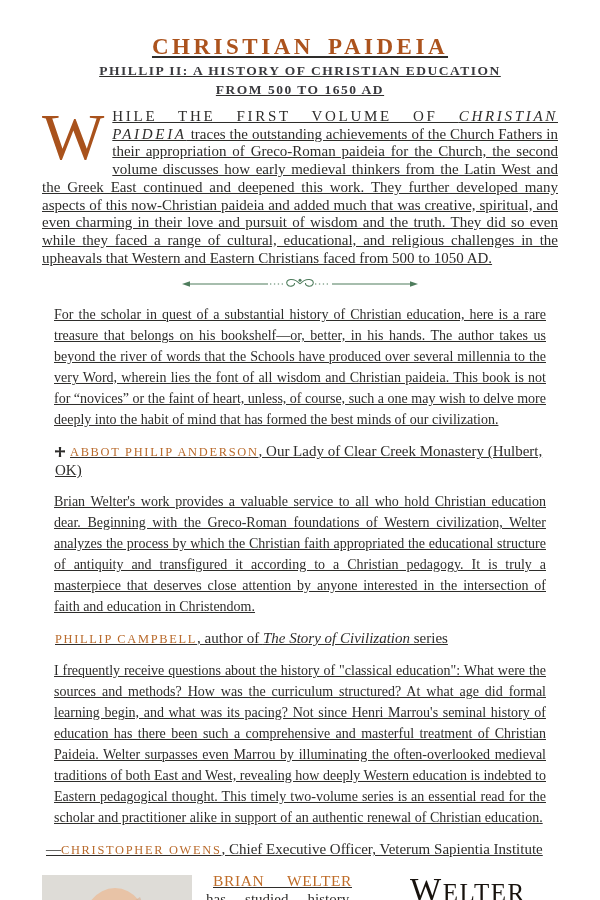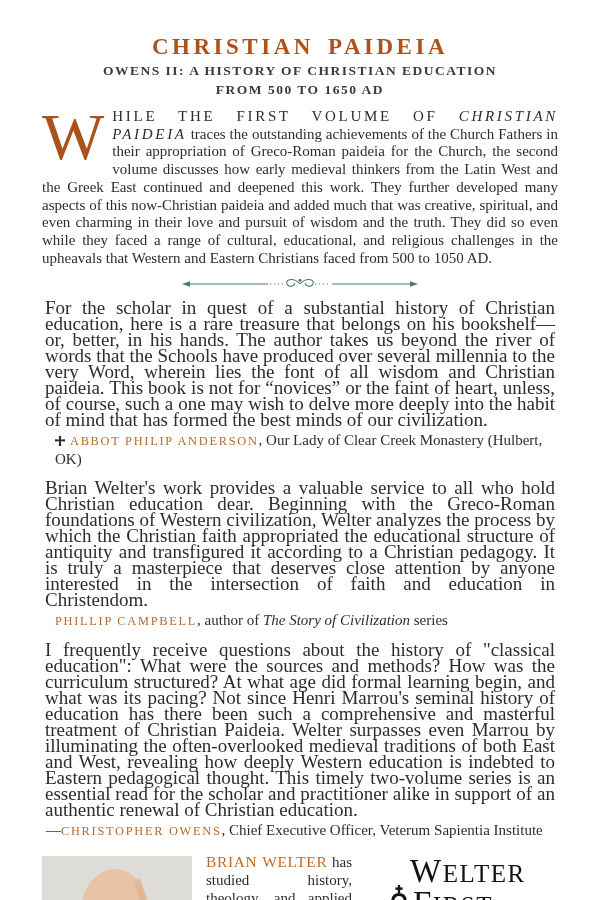--- a/index.html
+++ b/index.html
@@ -1,44 +1,44 @@
 <!DOCTYPE html>
 <html><head>
 <meta charset="utf-8">
 <style>
   html,body{margin:0;padding:0;background:#ffffff;}
   body{width:600px;height:900px;font-family:"Liberation Serif",serif;color:#2e2d2b;}
-  .page{position:relative;width:600px;height:900px;box-sizing:border-box;padding:34px 42px 0 42px;overflow:hidden;background:#fff;}
+  .page{position:relative;width:600px;height:900px;box-sizing:border-box;padding:34px 42px 0 42px;overflow:hidden;background:#fff;text-decoration:underline;}
 
   
   .title{margin:0;text-align:center;color:#ac531d;font-size:23px;font-weight:700;letter-spacing:3.5px;word-spacing:5px;}
   .subtitle{text-align:center;font-size:13.5px;font-weight:700;letter-spacing:1.5px;color:#3a3a3e;margin-top:3px;}
 
   
   .intro{margin:10px 0 0 0;text-align:justify;font-size:15px;line-height:17.7px;}
   .dropcap{float:left;font-size:66px;line-height:50px;color:#a9521c;margin:4px 8px 0 0;}
   .lede{font-size:15px;letter-spacing:2.7px;}
   .lede-it{font-style:italic;}
 
   
   .divider{clear:both;text-align:center;margin:9px 0 8px 0;line-height:0;}
 
   
   .endorse{margin:0 0 12px 0;}
-  .endorse p{margin:3px;text-align:justify;font-size:19px;line-height:16px;}
+  .endorse p{margin:12px;text-align:justify;font-size:14px;line-height:21px;}
   .attr{margin:1px 0 0 13px;font-size:15px;line-height:18px;text-align:left;}
   .attr-name{color:#b96a2b;font-size:12.4px;letter-spacing:1.7px;}
   .cross{vertical-align:-1px;margin-right:5px;}
   .it{font-style:italic;}
 
   
   .author-row{display:flex;margin-top:13px;}
   .bio{width:352px;text-align:justify;font-size:15px;line-height:17.6px;}
   .photo{float:left;width:150px;height:138px;margin:3px 14px 2px 0;}
-  .bio-name{color:#bf6c28;letter-spacing:0.6px;font-size:15.5px;}
+  .bio-name{color:#bf6c28;letter-spacing:0.6px;font-size:15.5px;margin-left:7px;}
 
   .right-col{width:170px;margin-left:36px;padding-top:2px;}
   .logo{color:#17120d;line-height:1;}
   .logo-line1{display:block;font-size:25px;letter-spacing:1.5px;margin-left:22px;}
   .logo-line1::first-letter{font-size:33px;}
   .logo-row2{display:flex;align-items:flex-end;margin-top:-4px;}
   .logo-line2{display:block;font-size:25px;letter-spacing:1.5px;margin-left:3px;}
   .logo-line2::first-letter{font-size:33px;}
 
   .isbn-block{margin-top:8px;}
@@ -48,21 +48,21 @@
   .barcode-row{display:flex;align-items:flex-start;margin-top:2px;}
   .main-bc{width:112px;}
   .addon-bc{width:54px;margin-left:4px;}
 </style>
 </head>
 <body>
 
 <div class="page">
 
   <h1 class="title">CHRISTIAN PAIDEIA</h1>
-  <div class="subtitle">OWENS II: A HISTORY OF CHRISTIAN EDUCATION</div>
+  <div class="subtitle">PHILLIP II: A HISTORY OF CHRISTIAN EDUCATION</div>
   <div class="subtitle">FROM 500 TO 1650 AD</div>
 
   <p class="intro"><span class="dropcap">W</span><span class="lede">HILE THE FIRST VOLUME OF </span><span class="lede lede-it">CHRISTIAN PAIDEIA</span><span> traces the outstanding achievements of the Church Fathers in their appropriation of Greco-Roman paideia for the Church, the second volume discusses how early medieval thinkers from the Latin West and the Greek East continued and deepened this work. They further developed many aspects of this now-Christian paideia and added much that was creative, spiritual, and even charming in their love and pursuit of wisdom and the truth. They did so even while they faced a range of cultural, educational, and religious challenges in the upheavals that Western and Eastern Christians faced from 500 to 1050 AD.</span></p>
 
   <div class="divider">
     <svg width="236" height="16" viewBox="0 0 236 16">
       <g stroke="#4e7c5c" fill="none" stroke-width="1.1">
         <path d="M8 8 H86"></path>
         <path d="M88 8 H103" stroke-dasharray="1.3 2.6"></path>
         <path d="M133 8 H148" stroke-dasharray="1.3 2.6"></path>

